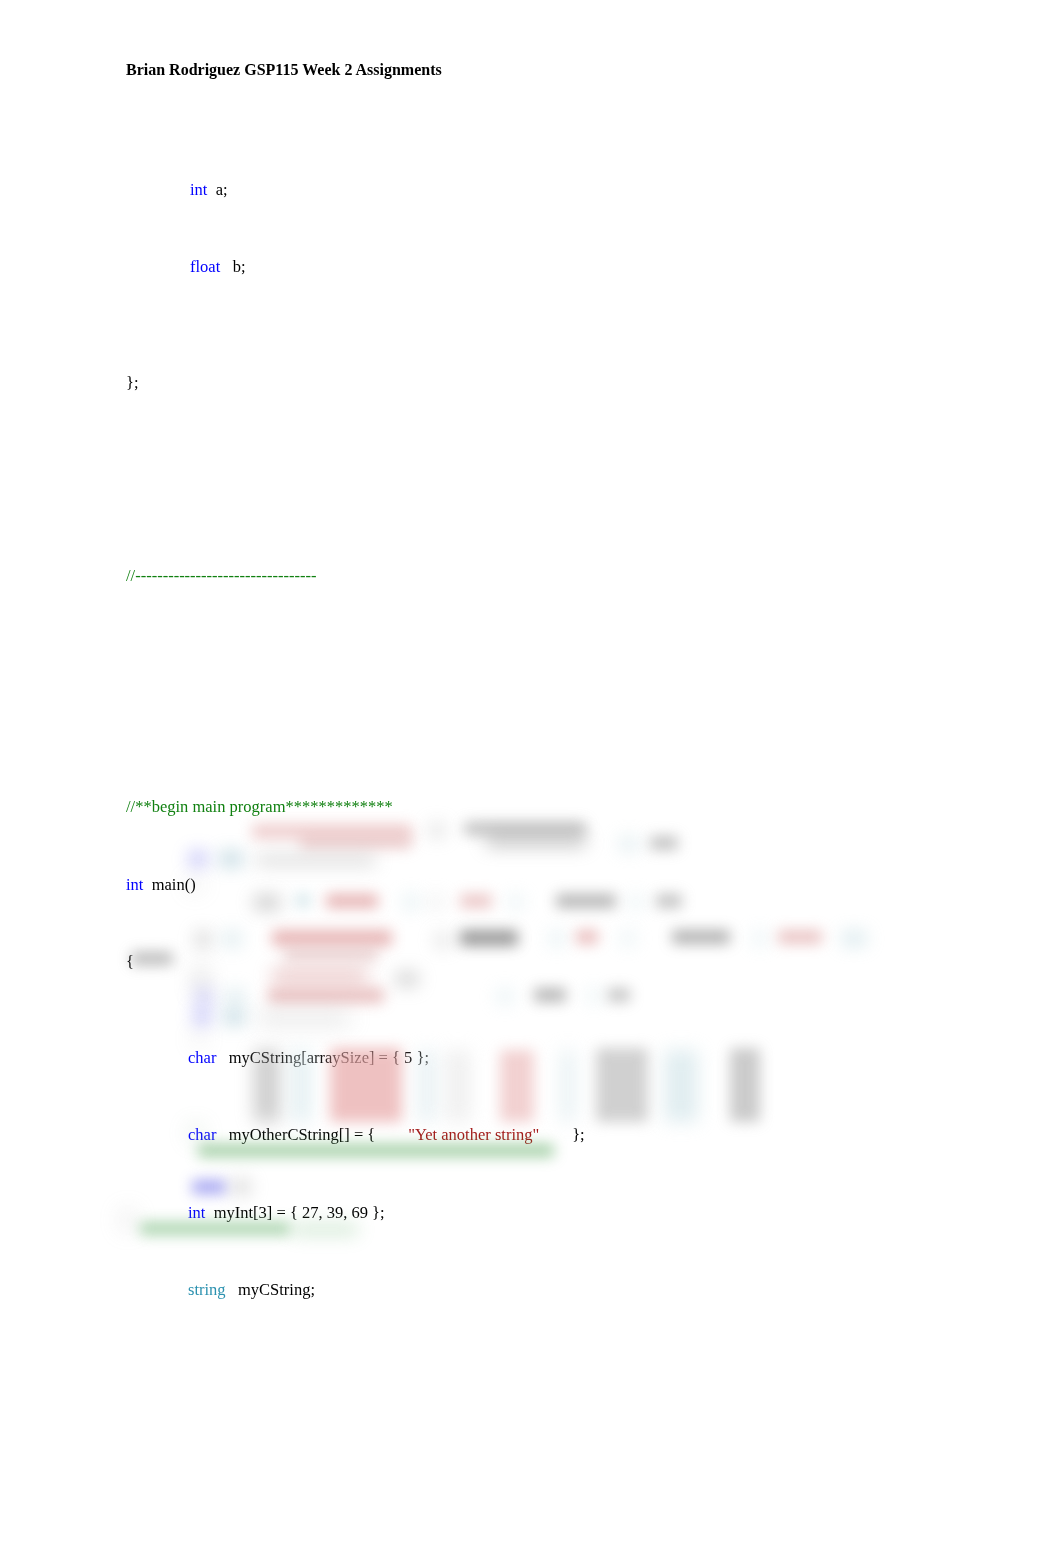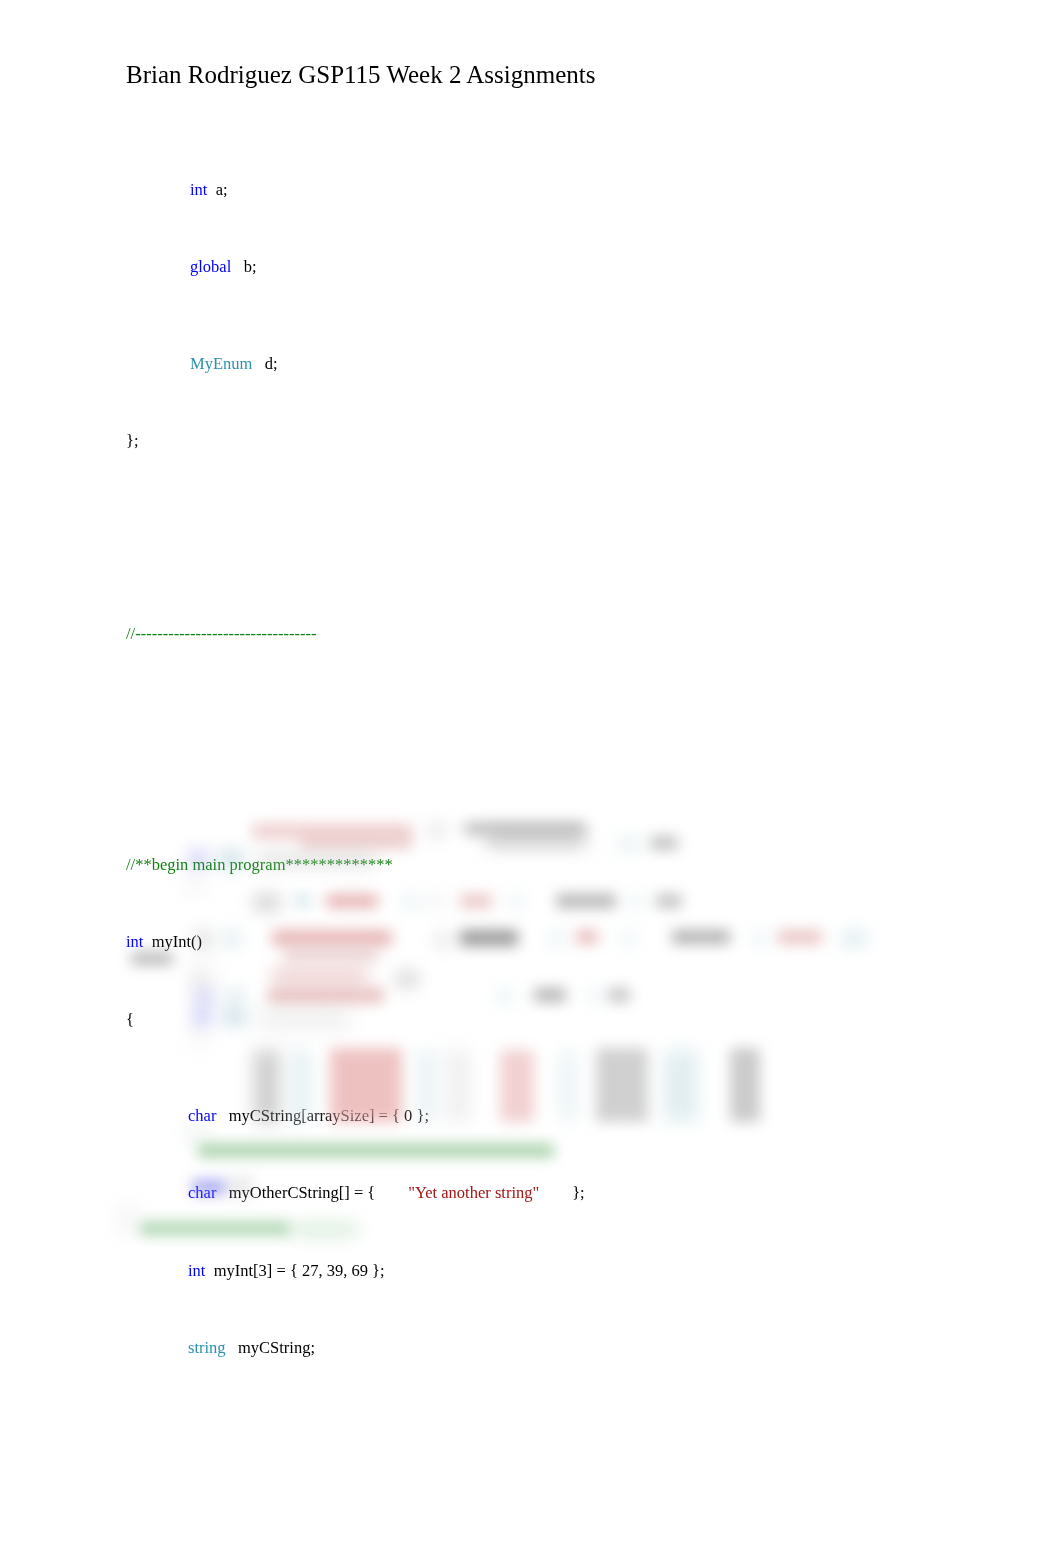--- a/index.html
+++ b/index.html
@@ -8,22 +8,22 @@
     background:#ffffff;
     font-family:"Liberation Serif","DejaVu Serif",serif;
     color:#000000;
     overflow:hidden;
     position:relative;
   }
   .page{position:relative;width:1062px;height:1561px;}
 
   .doc-header{
     position:absolute;left:126px;top:60px;
-    font-size:25px;line-height:1.2;
-    color:#000;white-space:pre;
+    font-size:16px;line-height:1.2;
+    color:#000;white-space:pre;font-weight:bold;
   }
 
   .code{
     position:absolute;left:126px;top:122px;
     width:880px;
     font-size:16.5px;
     line-height:19.3px;
     white-space:pre;
   }
   .ln{white-space:pre;min-height:19.3px;}
@@ -48,43 +48,42 @@
 <body>
 
 <div class="page">
 
   <div class="doc-header">Brian Rodriguez GSP115 Week 2 Assignments</div>
 
   <div class="code">
 
     <div class="ln"><span style="display:inline-block;width:64px"></span><span class="kw">int</span><span class="pl">  a;</span></div>
 
-    <div class="ln"><span style="display:inline-block;width:64px"></span><span class="kw">global</span><span class="pl">   b;</span></div>
-
-
-    <div class="ln"><span style="display:inline-block;width:64px"></span><span class="ty">MyEnum</span><span class="pl">   d;</span></div>
+    <div class="ln"><span style="display:inline-block;width:64px"></span><span class="kw">float</span><span class="pl">   b;</span></div>
+
+
 
     <div class="ln"><span class="pl">};</span></div>
 
     <div class="sp2"></div>
 
 
     <div class="ln"><span class="cm">//---------------------------------</span></div>
 
     <div class="sp2"></div>
     <div class="sp"></div>
 
     <div class="ln"><span class="cm">//**begin main program*************</span></div>
 
-    <div class="ln"><span class="kw">int</span><span class="pl">  myInt()</span></div>
+    <div class="ln"><span class="kw">int</span><span class="pl">  main()</span></div>
 
     <div class="ln"><span class="pl">{</span></div>
 
 
-    <div class="ln"><span style="display:inline-block;width:62px"></span><span class="kw">char</span><span class="pl">   myCString[arraySize] = { 0 };</span></div>
+    <div class="ln"><span style="display:inline-block;width:62px"></span><span class="kw">char</span><span class="pl">   myCString[arraySize] = { 5 };</span></div>
 
     <div class="ln"><span style="display:inline-block;width:62px"></span><span class="kw">char</span><span class="pl">   myOtherCString[] = {        </span><span class="st">"Yet another string"</span><span class="pl">        };</span></div>
 
     <div class="ln"><span style="display:inline-block;width:62px"></span><span class="kw">int</span><span class="pl">  myInt[3] = { 27, 39, 69 };</span></div>
 
     <div class="ln"><span style="display:inline-block;width:62px"></span><span class="ty">string</span><span class="pl">   myCString;</span></div>
 
     
 
     

